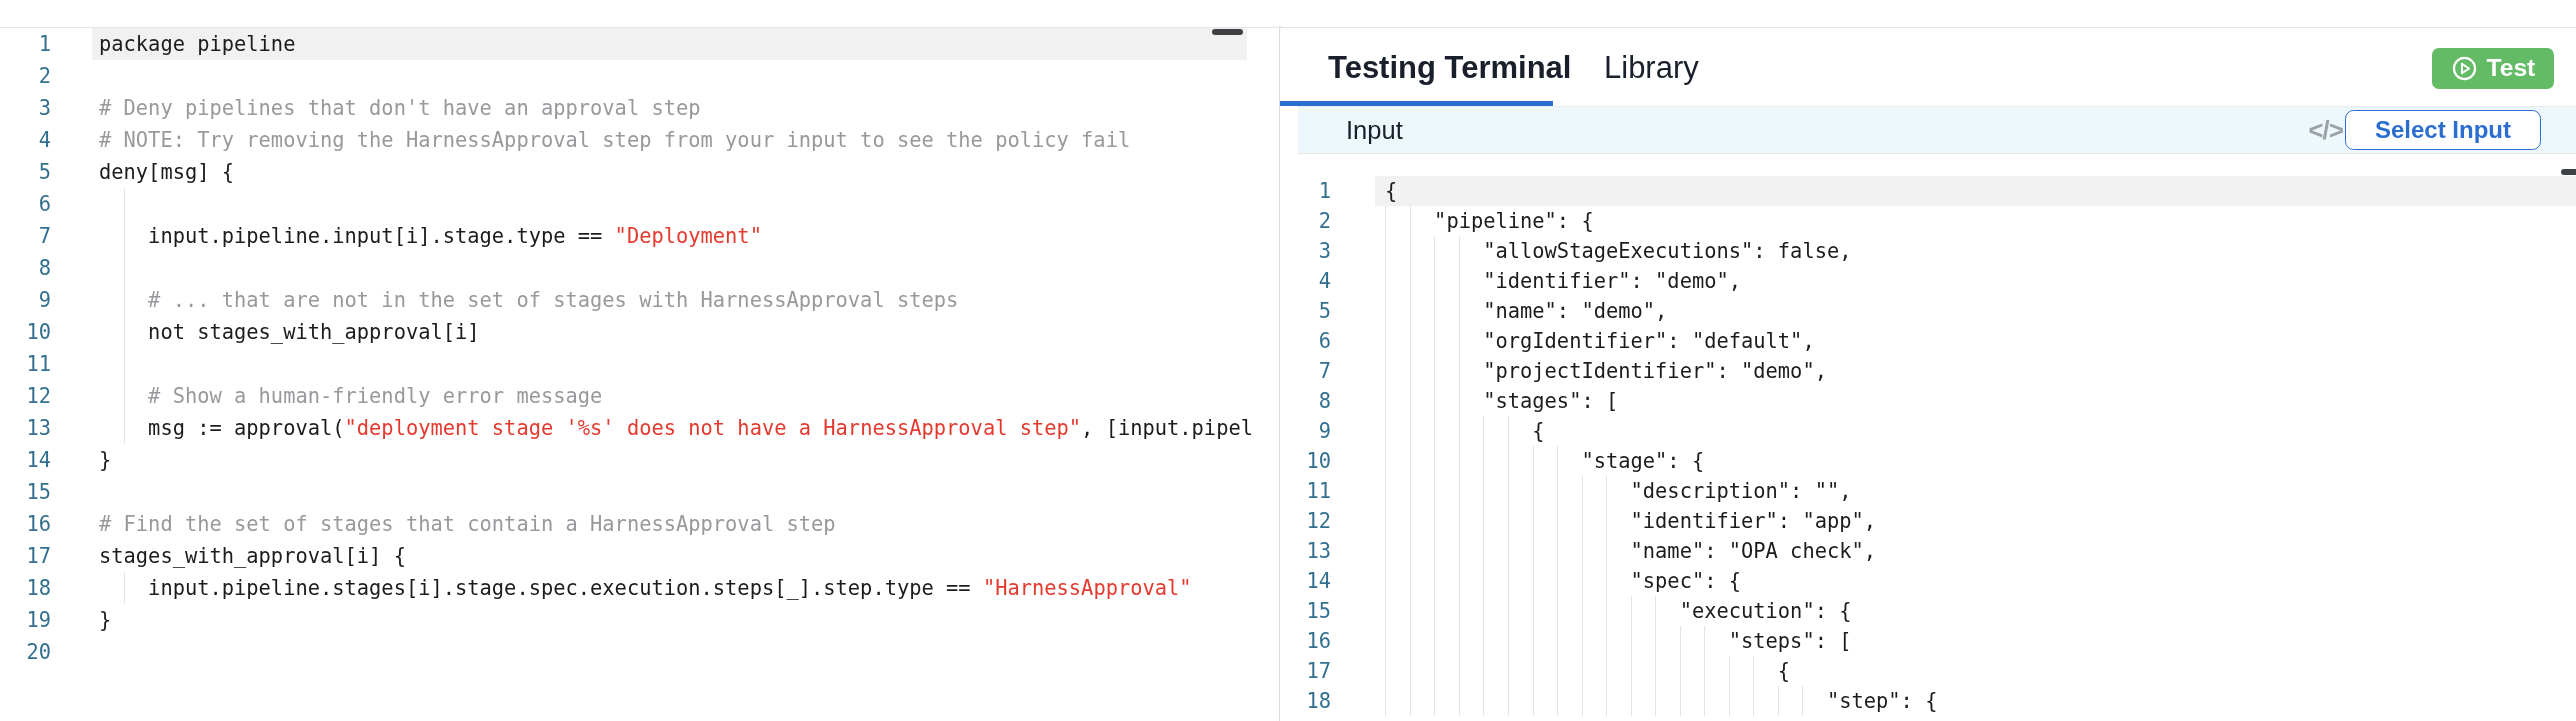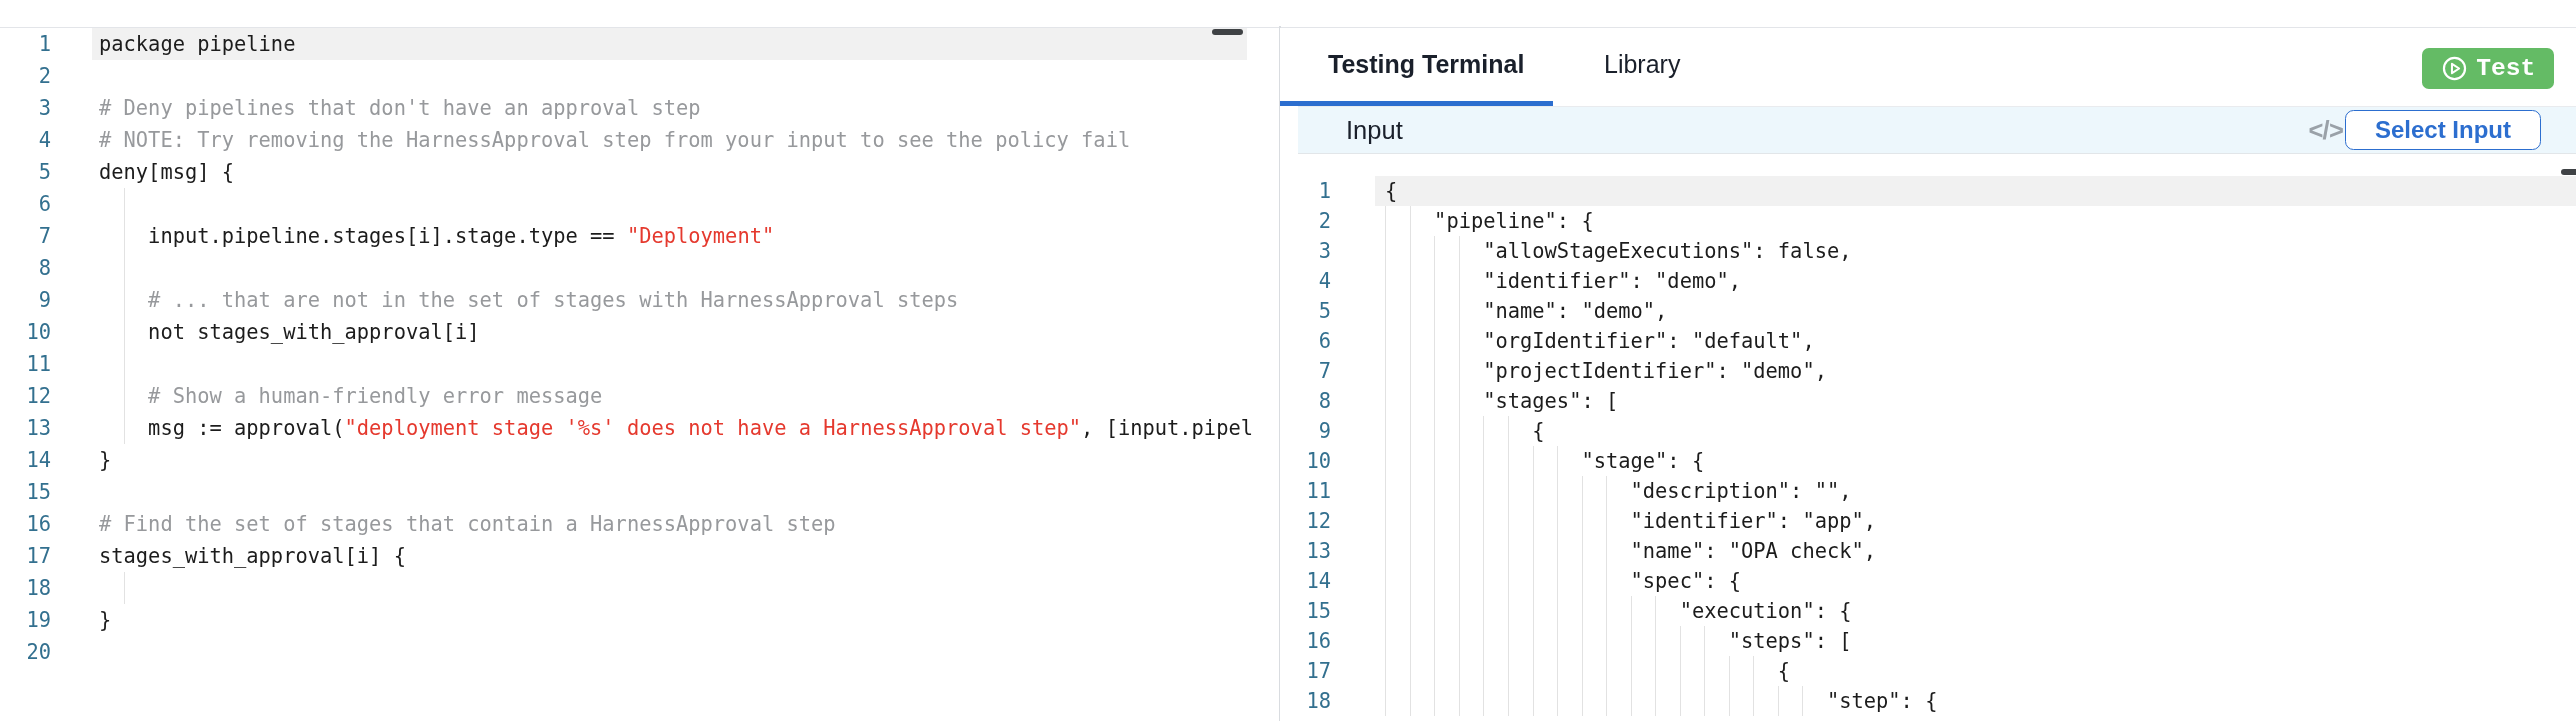--- a/index.html
+++ b/index.html
@@ -24,29 +24,29 @@
   #left-editor .cnt { position:absolute; left:99px; top:0; white-space:pre; }
   #left-editor .hl  { position:absolute; left:92px; right:32px; top:0; bottom:0; background:#f1f1f1; }
   .g { position:absolute; top:0; bottom:0; width:0.8px; background:#e2e2e2; }
 
   
   #divider { position:absolute; left:1279px; top:26px; width:1.7px; bottom:0; background:#d9dce0; }
 
   
   #right-panel { position:absolute; left:1280px; top:28px; width:1296px; height:694px; background:#fff; }
 
-  .tab { position:absolute; top:22px; font-size:25px; color:#1a202b; cursor:default; }
+  .tab { position:absolute; top:22px; font-size:31px; color:#1a202b; cursor:default; }
   #tab-testing { left:48px; font-weight:700; }
   #tab-library { left:324px; font-weight:400; }
   #tab-underline { position:absolute; left:0; top:73px; width:273px; height:5.1px; background:var(--accent); }
 
   #test-btn { position:absolute; right:22px; top:19.5px; height:41px; padding:0 18.7px;
               background:var(--green); border:none; border-radius:6.8px;
               display:flex; align-items:center; gap:8.5px; color:#fff;
-              font-size:24.6px; font-weight:700; font-family:Liberation Mono, monospace; }
+              font-size:24.6px; font-weight:700; font-family:Liberation Sans, sans-serif; }
   #test-btn svg { display:block; }
 
   #input-header { position:absolute; left:18px; top:78px; width:100%; height:48px;
                   background:#edf7fc; border-top:0.8px solid #e9ebee; border-bottom:0.8px solid #e2e6e9; }
   #input-title { position:absolute; left:48px; top:50%; transform:translateY(-50%);
                  font-size:25.5px; font-weight:500; color:#1a202b; }
   #code-icon { position:absolute; right:251px; top:50%; transform:translateY(-50%);
                color:#9aa1a8; font-size:25.5px; font-weight:700; letter-spacing:-0.8px; }
   #select-input-btn { position:absolute; right:53px; top:50%; transform:translateY(-50%);
                height:40px; padding:0 29px; background:#ffffff; border:1.7px solid var(--accent);
@@ -71,32 +71,32 @@
 
 <div class="top-hairline"></div>
 
 <div id="left-editor">
     <div class="ed-row"><div class="hl"></div><span class="gut">1</span><span class="cnt"><span class="tk-code">package pipeline</span></span></div>
     <div class="ed-row"><span class="gut">2</span><span class="cnt"></span></div>
     <div class="ed-row"><span class="gut">3</span><span class="cnt"><span class="tk-com"># Deny pipelines that don't have an approval step</span></span></div>
     <div class="ed-row"><span class="gut">4</span><span class="cnt"><span class="tk-com"># NOTE: Try removing the HarnessApproval step from your input to see the policy fail</span></span></div>
     <div class="ed-row"><span class="gut">5</span><span class="cnt"><span class="tk-code">deny[msg] {</span></span></div>
     <div class="ed-row"><i class="g" style="left: 124px;"></i><span class="gut">6</span></div>
-    <div class="ed-row"><i class="g" style="left: 124px;"></i><span class="gut">7</span><span class="cnt"><span class="tk-code">    input.pipeline.stages[i].stage.type == </span><span class="tk-str">"Deployment"</span></span></div>
+    <div class="ed-row"><i class="g" style="left: 124px;"></i><span class="gut">7</span><span class="cnt"><span class="tk-code">    input.pipeline.input[i].stage.type == </span><span class="tk-str">"Deployment"</span></span></div>
     <div class="ed-row"><i class="g" style="left: 124px;"></i><span class="gut">8</span><span class="cnt"></span></div>
     <div class="ed-row"><i class="g" style="left: 124px;"></i><span class="gut">9</span><span class="cnt"><span class="tk-com">    # ... that are not in the set of stages with HarnessApproval steps</span></span></div>
     <div class="ed-row"><i class="g" style="left: 124px;"></i><span class="gut">10</span><span class="cnt"><span class="tk-code">    not stages_with_approval[i]</span></span></div>
     <div class="ed-row"><i class="g" style="left: 124px;"></i><span class="gut">11</span><span class="cnt"></span></div>
     <div class="ed-row"><i class="g" style="left: 124px;"></i><span class="gut">12</span><span class="cnt"><span class="tk-com">    # Show a human-friendly error message</span></span></div>
     <div class="ed-row"><i class="g" style="left: 124px;"></i><span class="gut">13</span><span class="cnt"><span class="tk-code">    msg := approval(</span><span class="tk-str">"deployment stage '%s' does not have a HarnessApproval step"</span><span class="tk-code">, [input.pipel</span></span></div>
     <div class="ed-row"><span class="gut">14</span><span class="cnt"><span class="tk-code">}</span></span></div>
     <div class="ed-row"><span class="gut">15</span><span class="cnt"></span></div>
     <div class="ed-row"><span class="gut">16</span><span class="cnt"><span class="tk-com"># Find the set of stages that contain a HarnessApproval step</span></span></div>
     <div class="ed-row"><span class="gut">17</span><span class="cnt"><span class="tk-code">stages_with_approval[i] {</span></span></div>
-    <div class="ed-row"><i class="g" style="left: 124px;"></i><span class="gut">18</span></div>
+    <div class="ed-row"><i class="g" style="left: 124px;"></i><span class="gut">18</span><span class="cnt"><span class="tk-code">    input.pipeline.stages[i].stage.spec.execution.steps[_].step.type == </span><span class="tk-str">"HarnessApproval"</span></span></div>
     <div class="ed-row"><span class="gut">19</span><span class="cnt"><span class="tk-code">}</span></span></div>
     <div class="ed-row"><span class="gut">20</span><span class="cnt"></span></div>
   </div>
 <div id="left-dash" class="dash"></div>
 
 <div id="divider"></div>
 
 <div id="right-panel">
   <div id="tab-testing" class="tab">Testing Terminal</div>
   <div id="tab-library" class="tab">Library</div>

